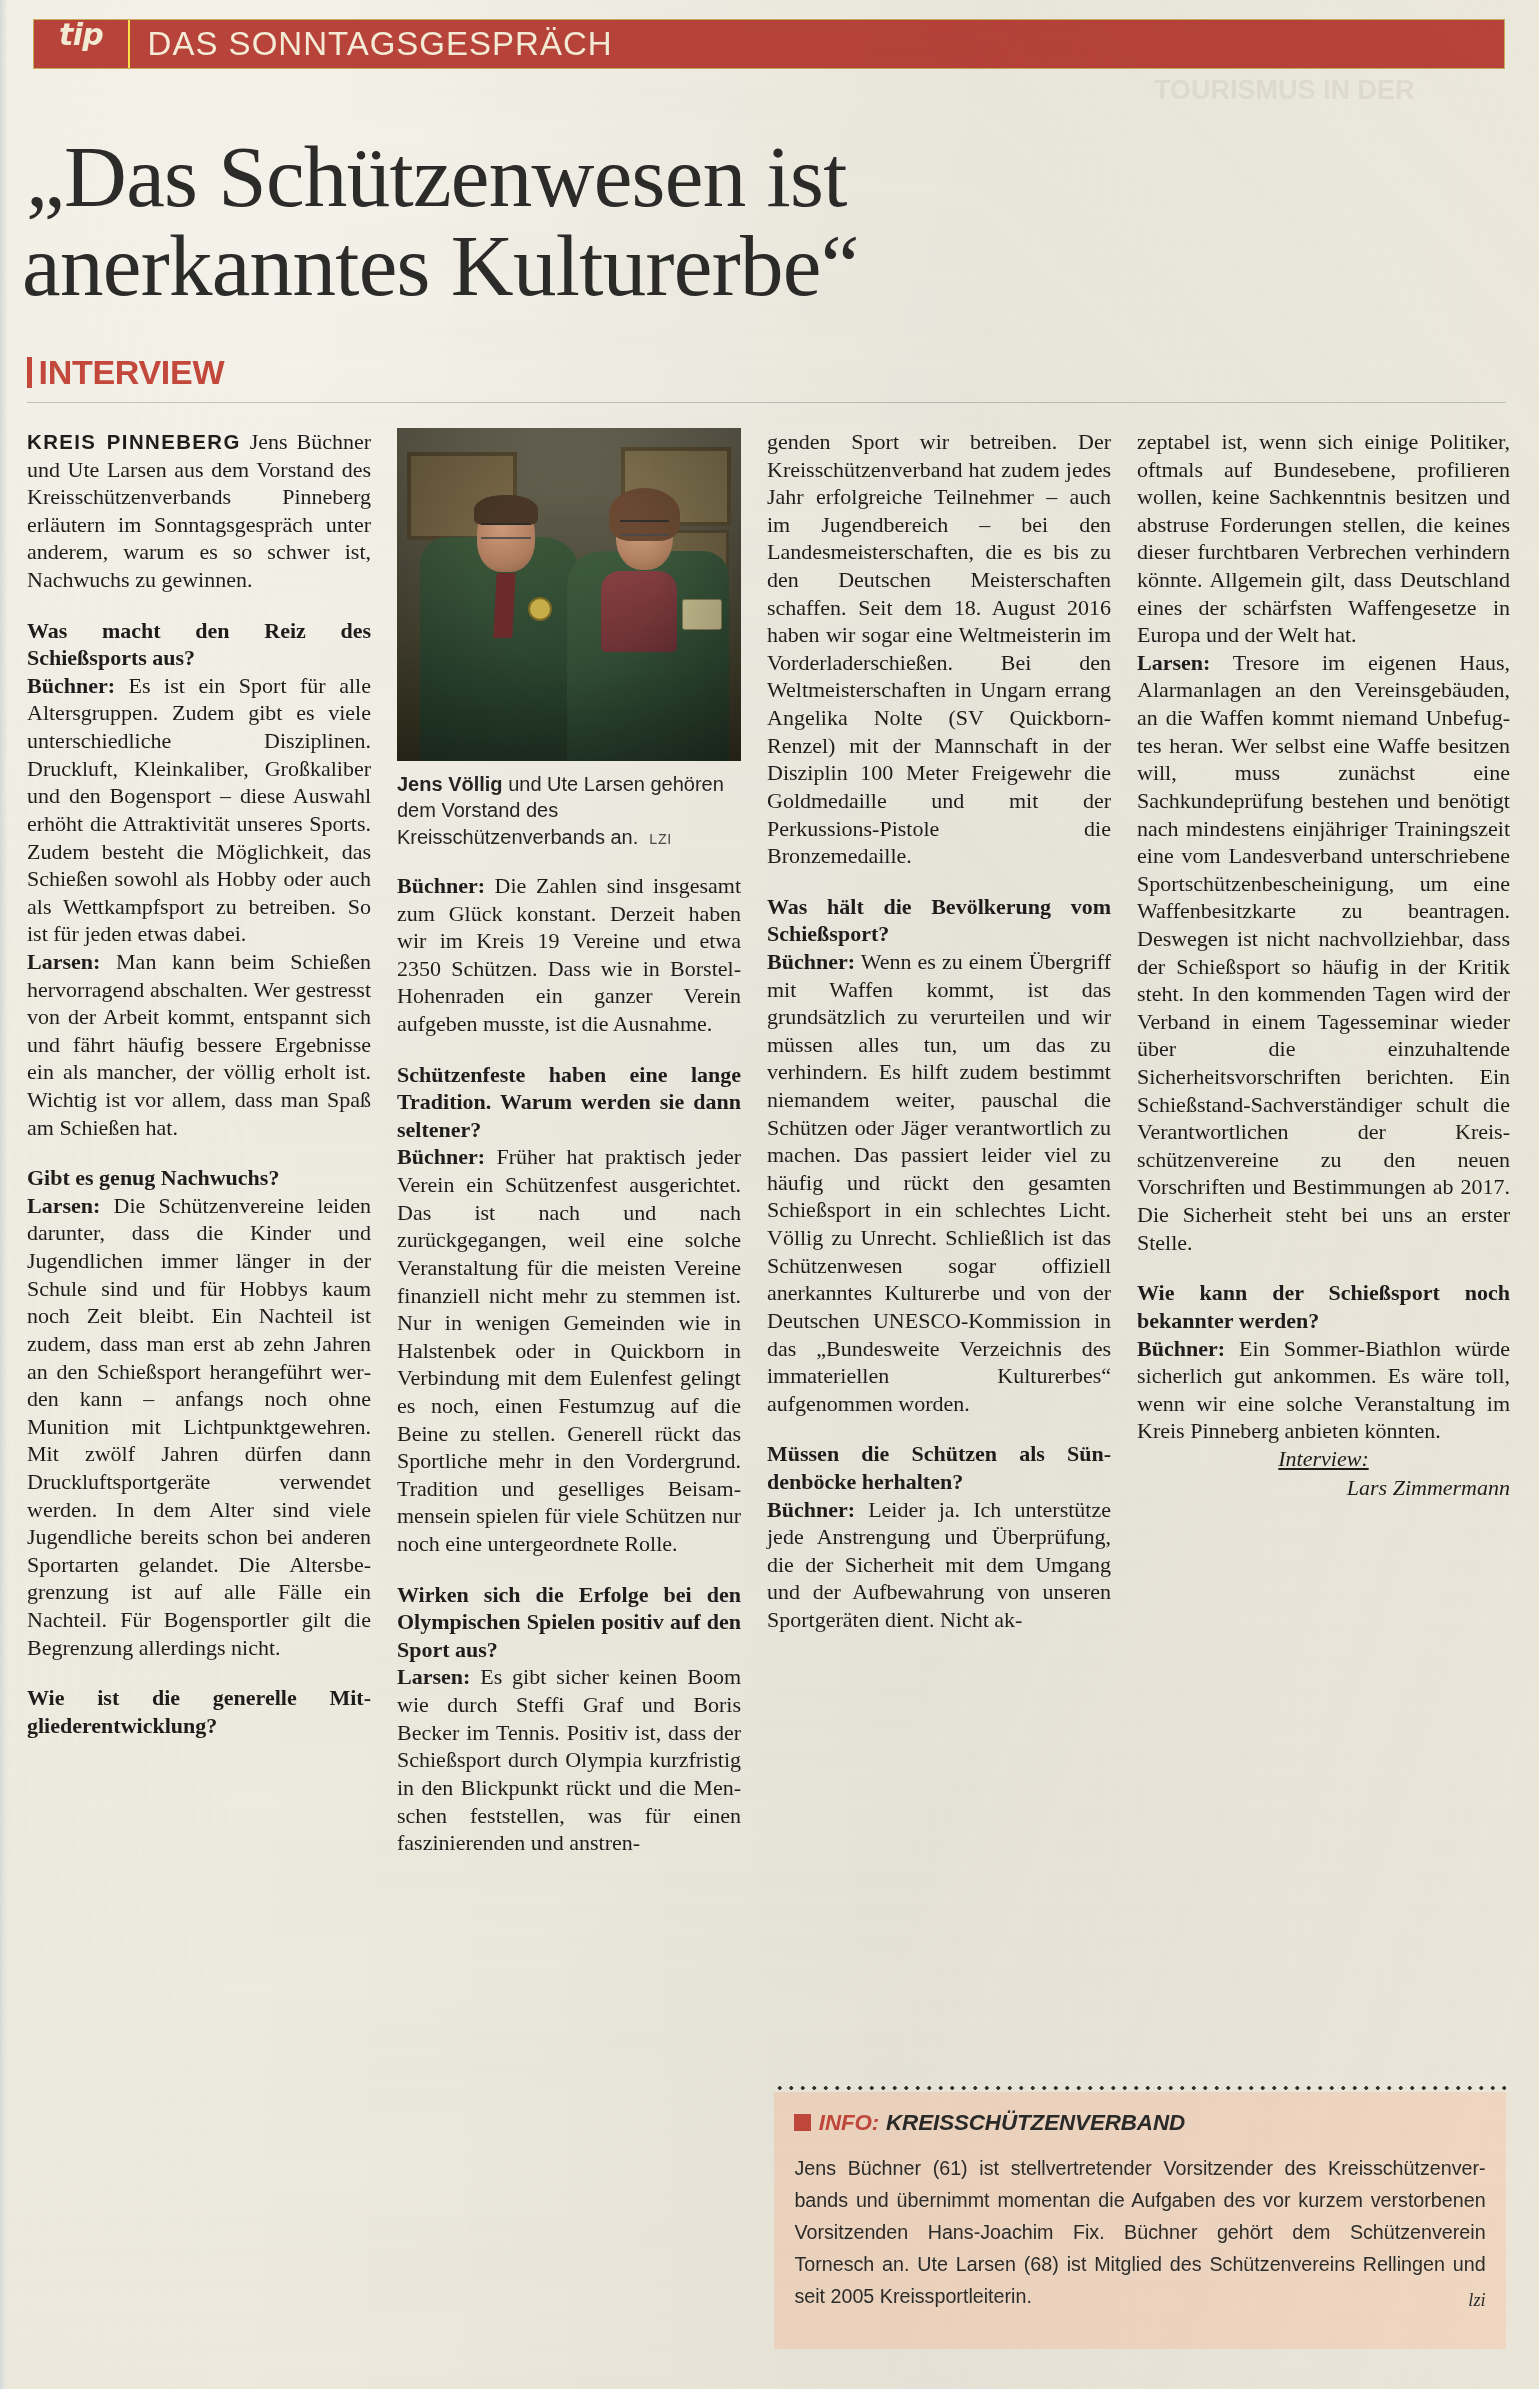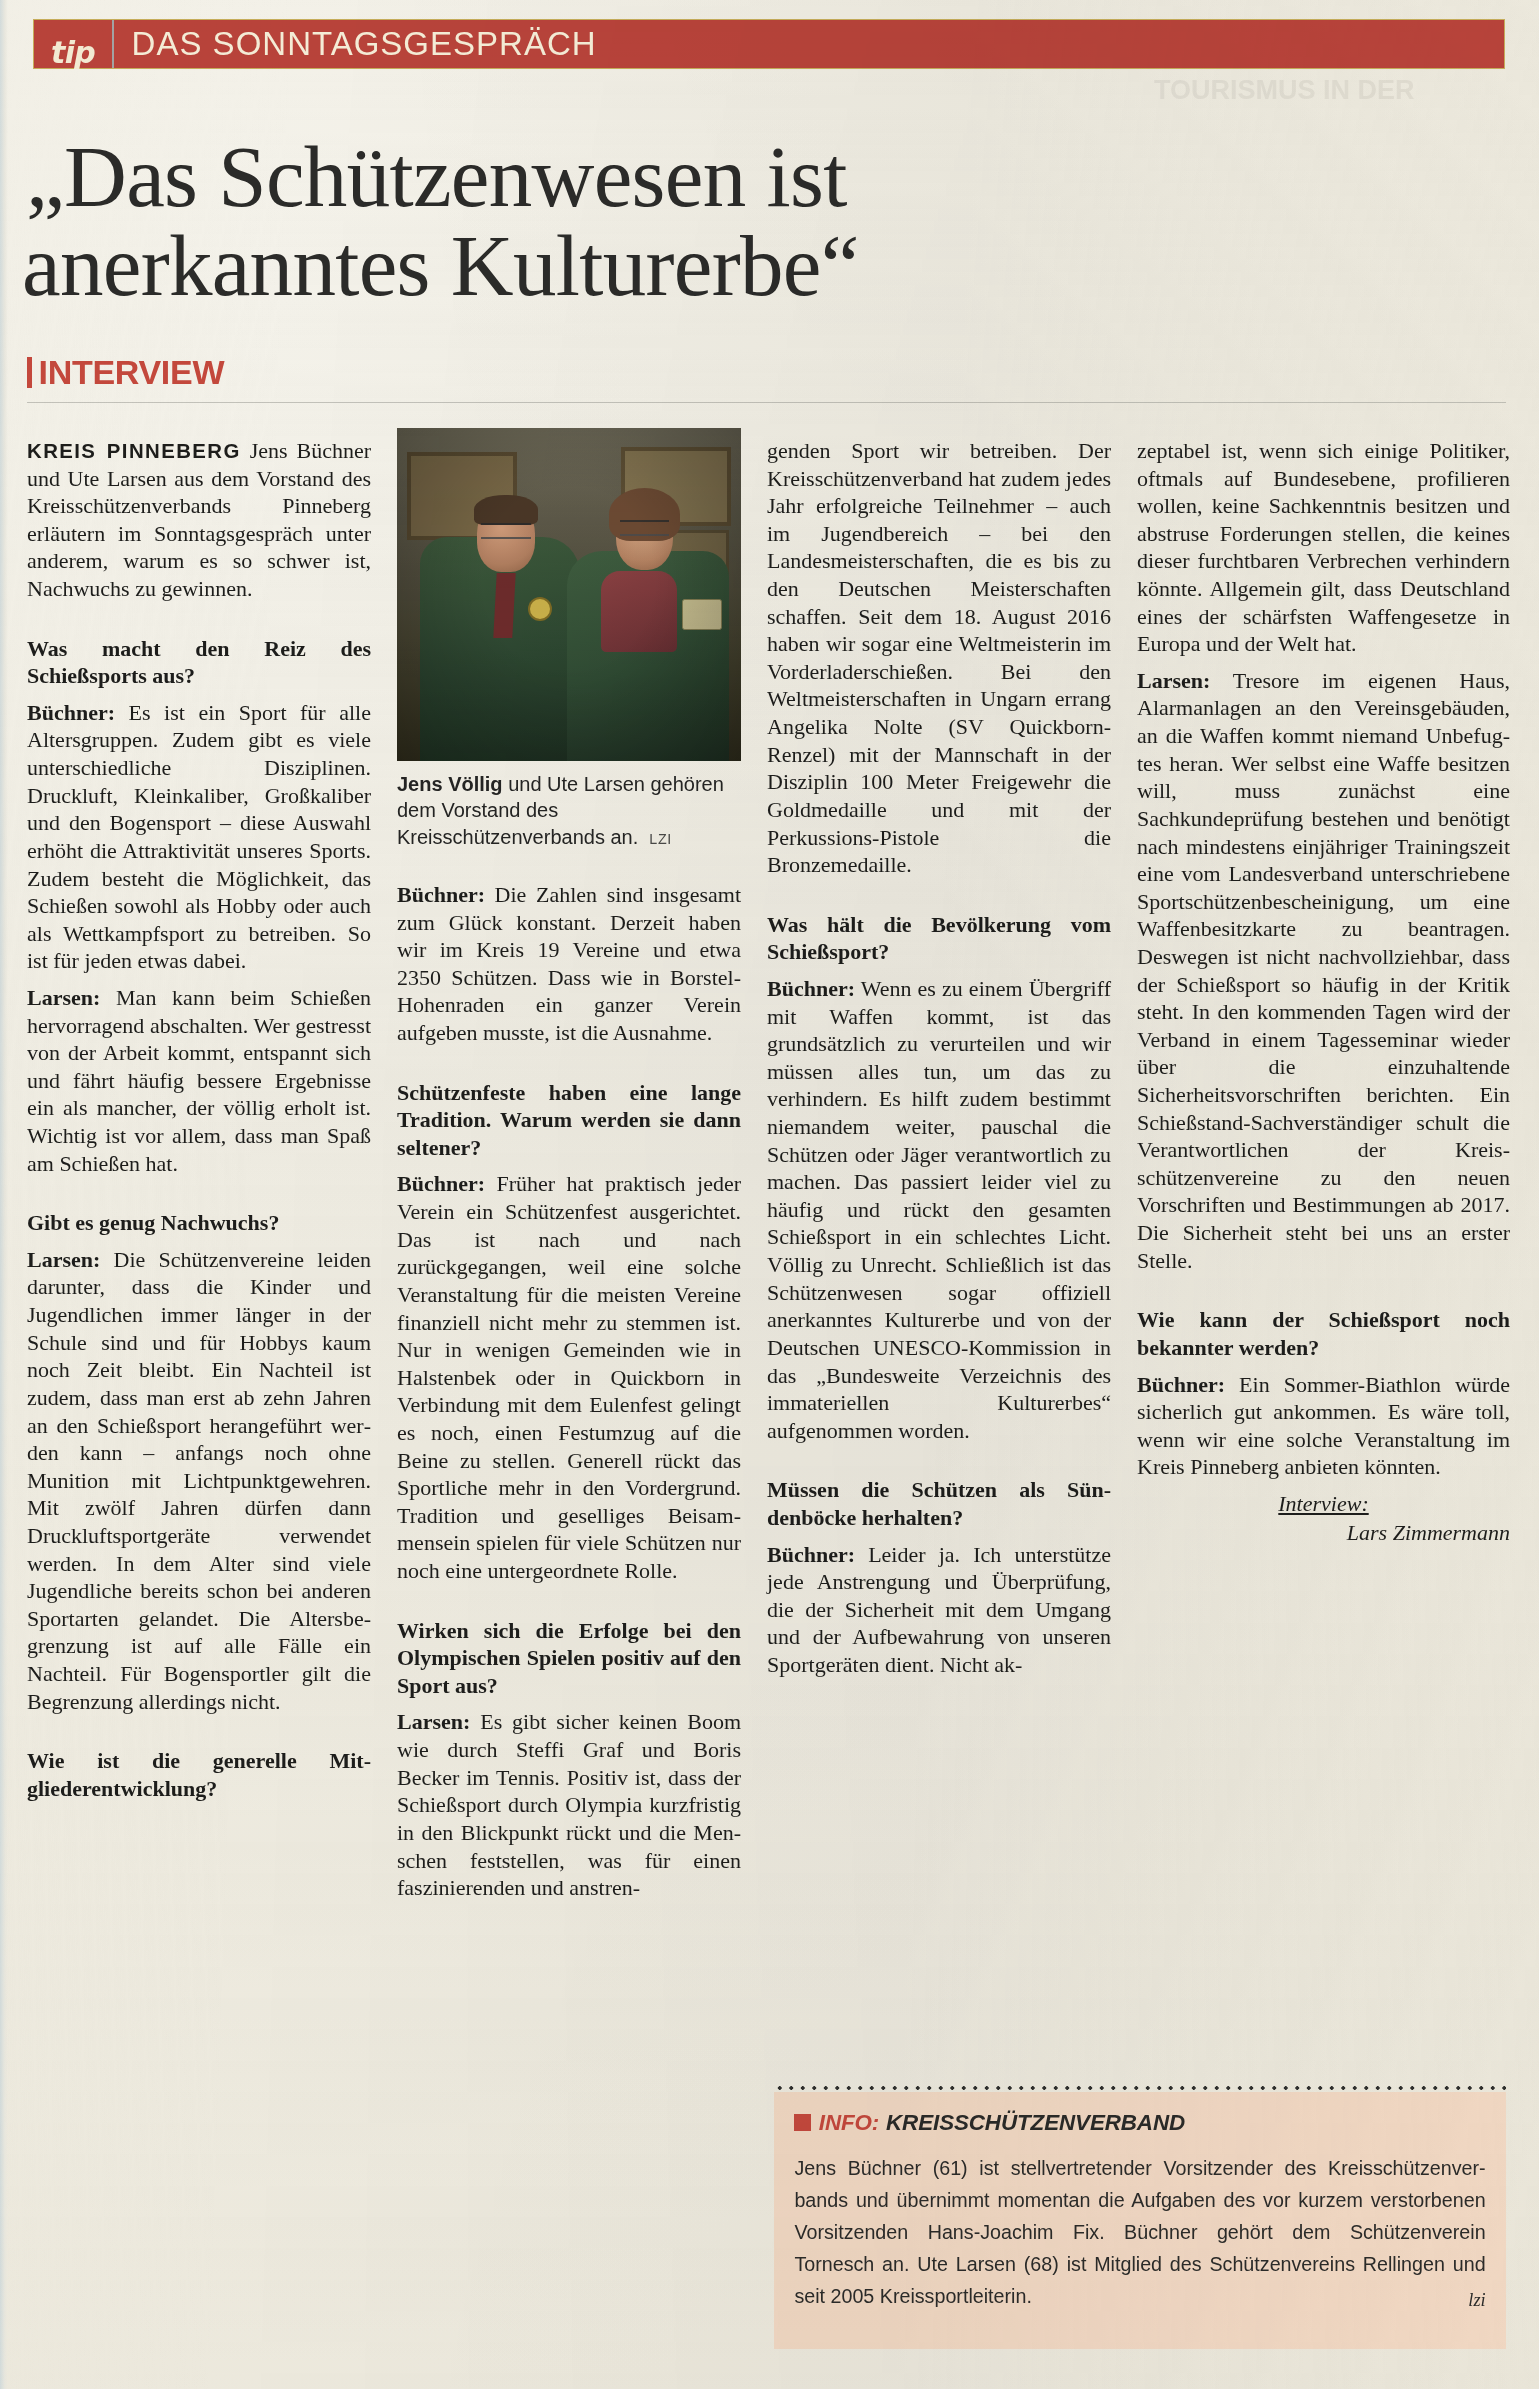--- a/index.html
+++ b/index.html
@@ -44,25 +44,25 @@
     top: 19px;
     width: 1472px;
     height: 50px;
     display: flex;
     align-items: stretch;
     background: #b8433a;
     border: 1.4px solid #c6ad5a;
     box-sizing: border-box;
   }
   .masthead-logo {
-    width: 80px;
+    width: 96px;
     display: flex;
-    align-items: flex-end;
+    align-items: flex-start;
     justify-content: center;
-    border-right: 2px solid #a3a3a3;
+    border-right: 2px solid #fde047;
     box-sizing: border-box;
   }
   .masthead-logo span {
     font-family: "DejaVu Sans", sans-serif;
     font-weight: bold;
     font-style: italic;
     font-size: 30px;
     color: #f2ead2;
     letter-spacing: -0.7px;
     line-height: 1;
@@ -156,21 +156,21 @@
     text-align: justify;
     text-justify: inter-word;
     hyphens: manual;
   }
   .col1 { left: 0px; }
   .col2 { left: 370px; }
   .col3 { left: 740px; }
   .col4 { left: 1110px; width: 373px; }
 
   .col p {
-    margin: 9px 0 0 0;
+    margin: 0 0 0 0;
     text-align: justify;
   }
   .gap { height: 23px; }
 
   .dateline {
     font-family: "Liberation Sans", "DejaVu Sans", sans-serif;
     font-weight: bold;
     font-size: 20.4px;
     letter-spacing: 1.4px;
   }

